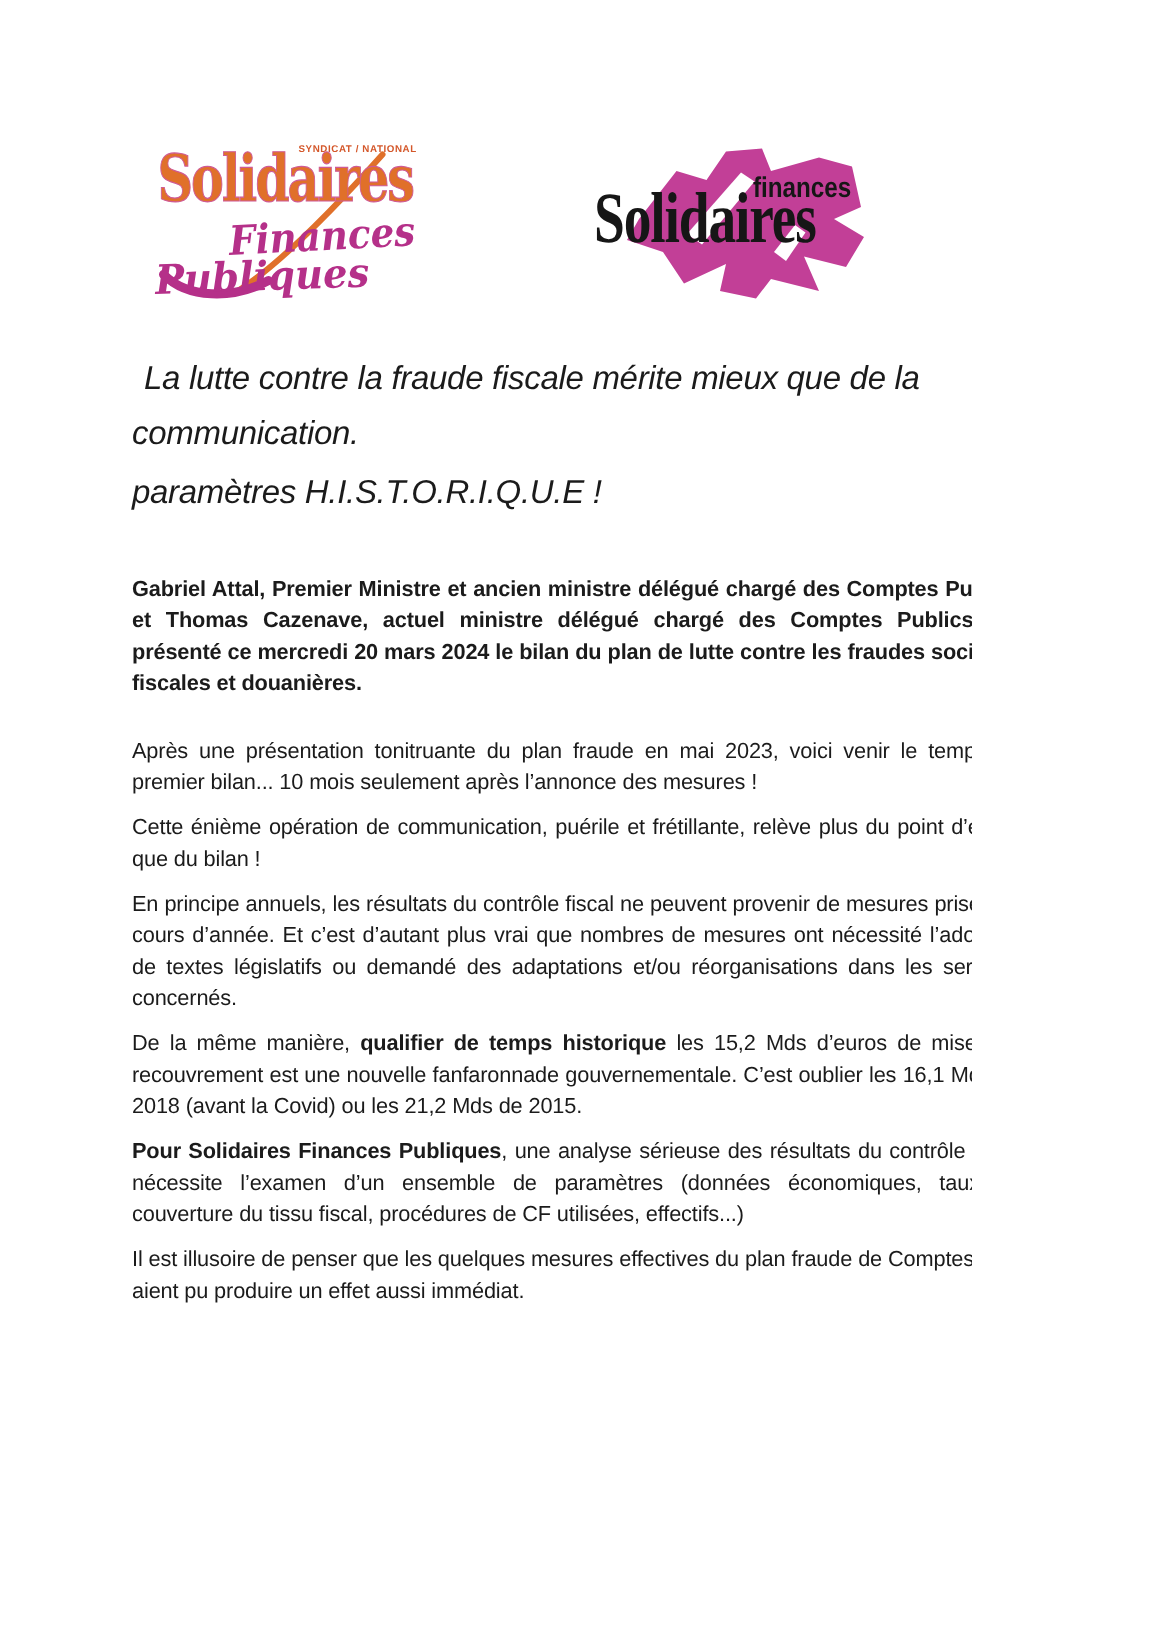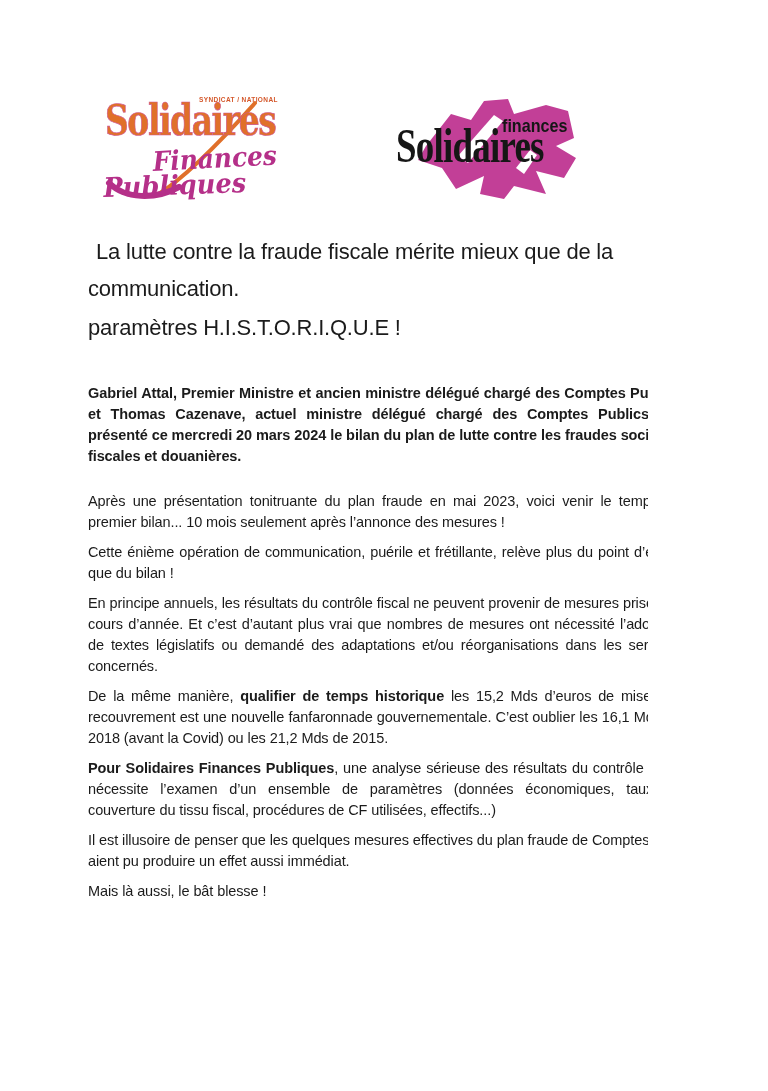--- a/index.html
+++ b/index.html
@@ -61,21 +61,21 @@
     position: absolute; top: 24px; left: 0;
     font-family: "Liberation Serif", serif; font-weight: bold;
     font-size: 48px; line-height: 1; letter-spacing: -1px; color: #161616;
     transform: scaleX(0.77); transform-origin: top left;
     white-space: nowrap; z-index: 2;
   }
 
   
   .heading {
     font-size: 22px; line-height: 37px; font-weight: normal;
-    letter-spacing: -0.2px; color: #1b1b1b; margin: 0;
+    letter-spacing: -0.2px; color: #1b1b1b; margin: 0; font-style: italic;
   }
   .heading .hline { white-space: nowrap; }
   .heading .indent { padding-left: 8px; }
   .heading-primary { margin-bottom: 2px; }
   .heading-secondary { margin-bottom: 37px; }
 
   
   .body-text { width: 593px; }
   .para {
     margin: 0 0 9px 0;
@@ -126,16 +126,15 @@
   </div>
 
   <div class="body-text" id="article-body">
       <p class="para lead"><b>Gabriel Attal, Premier Ministre et ancien ministre délégué chargé des Comptes Publics et Thomas Cazenave, actuel ministre délégué chargé des Comptes Publics ont présenté ce mercredi 20 mars 2024 le bilan du plan de lutte contre les fraudes sociales, fiscales et douanières.</b></p>
       <p class="para"><span>Après une présentation tonitruante du plan fraude en mai 2023, voici venir le temps du premier bilan... 10 mois seulement après l’annonce des mesures !</span></p>
       <p class="para"><span>Cette énième opération de communication, puérile et frétillante, relève plus du point d’étape que du bilan !</span></p>
       <p class="para"><span>En principe annuels, les résultats du contrôle fiscal ne peuvent provenir de mesures prises en cours d’année. Et c’est d’autant plus vrai que nombres de mesures ont nécessité l’adoption de textes législatifs ou demandé des adaptations et/ou réorganisations dans les services concernés.</span></p>
       <p class="para"><span>De la même manière, </span><b>qualifier de temps historique</b><span> les 15,2 Mds d’euros de mises en recouvrement est une nouvelle fanfaronnade gouvernementale. C’est oublier les 16,1 Mds de 2018 (avant la Covid) ou les 21,2 Mds de 2015.</span></p>
       <p class="para"><b>Pour Solidaires Finances Publiques</b><span>, une analyse sérieuse des résultats du contrôle fiscal nécessite l’examen d’un ensemble de paramètres (données économiques, taux de couverture du tissu fiscal, procédures de CF utilisées, effectifs...)</span></p>
       <p class="para"><span>Il est illusoire de penser que les quelques mesures effectives du plan fraude de Comptes Attal aient pu produire un effet aussi immédiat.</span></p>
-      <p class="para"><span>Mais là aussi, le bât blesse !</span></p>
     </div>
 
 </div>
 
 </body></html>

